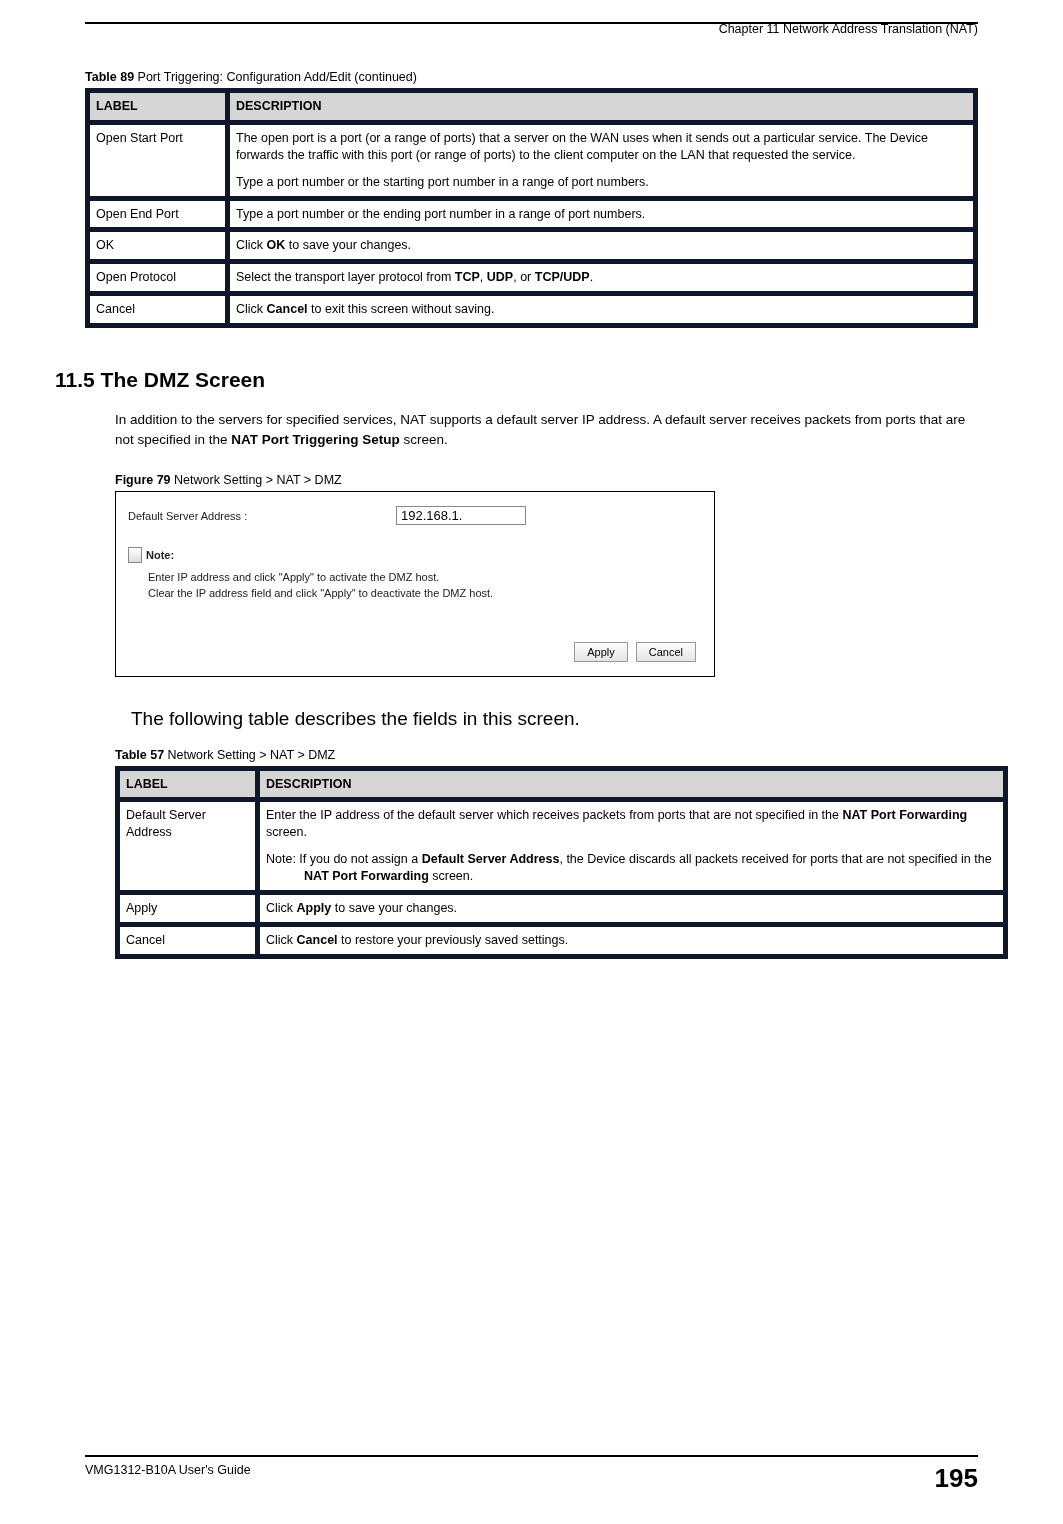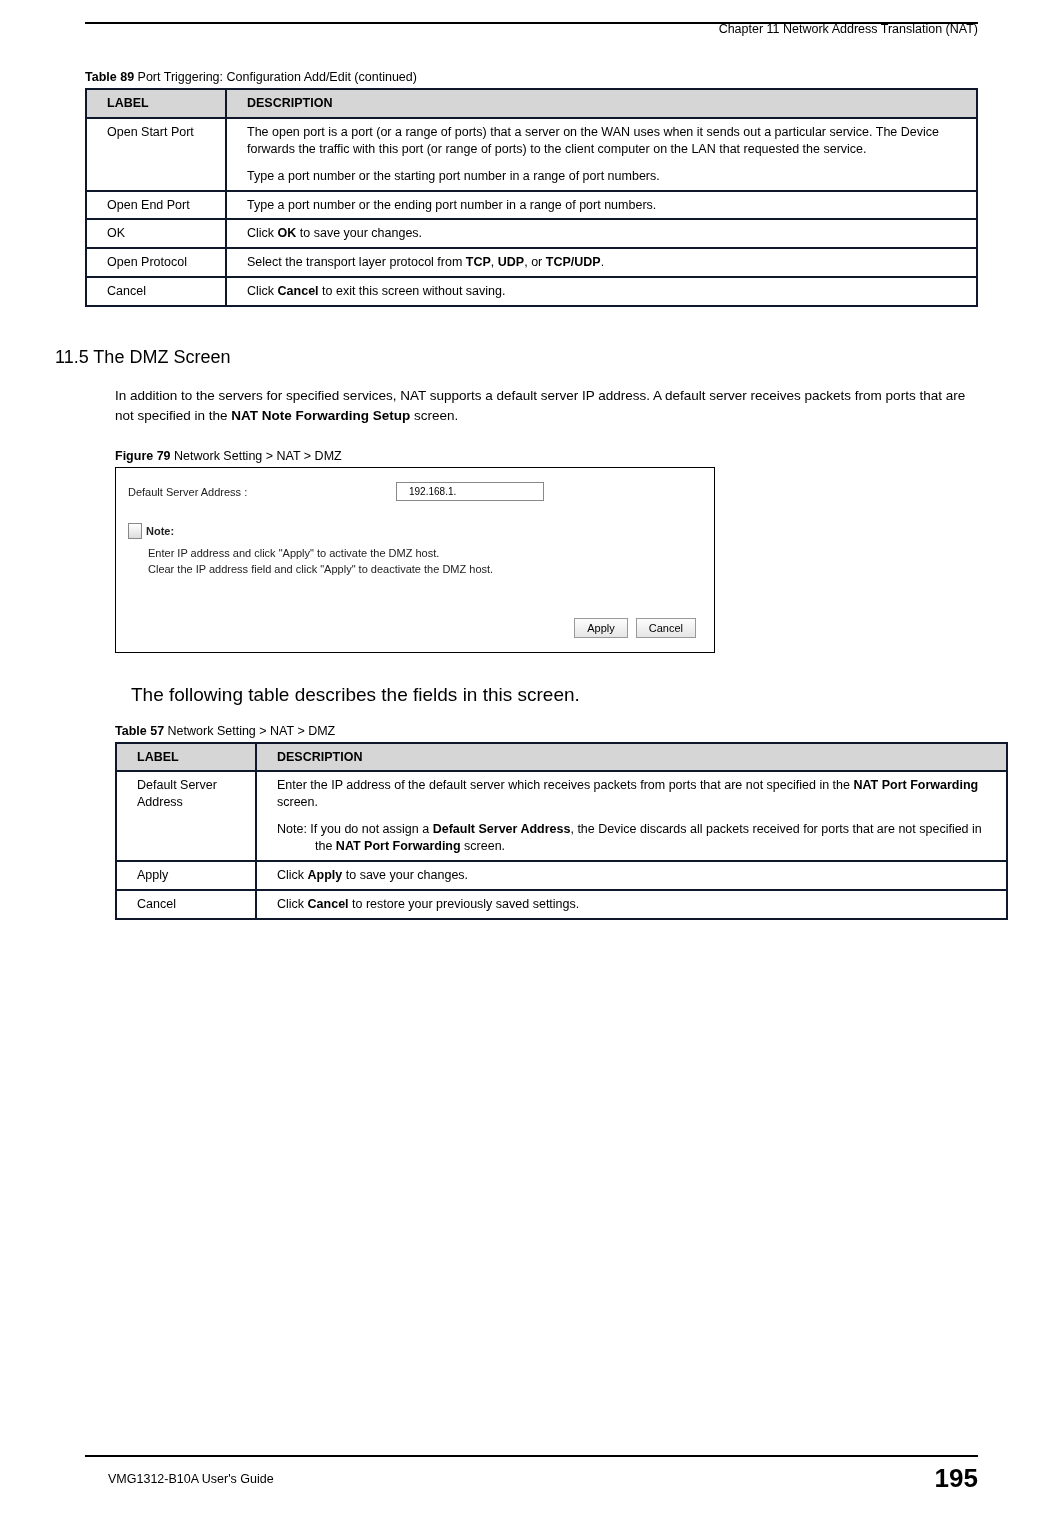--- a/index.html
+++ b/index.html
@@ -34,34 +34,34 @@
       margin-bottom: 4px;
     }
     .table-caption b { font-weight: bold; }
     table.data-tbl {
       width: 100%;
       border-collapse: collapse;
       font-size: 12.5px;
       margin-bottom: 40px;
     }
     table.data-tbl th, table.data-tbl td {
-      border: 2px solid #0f172a;
-      padding: 5px 20px;
+      border: 5px solid #0f172a;
+      padding: 5px 6px;
       text-align: left;
       vertical-align: top;
       line-height: 1.35;
     }
     table.data-tbl th {
       background: #d6d6d6;
       font-weight: bold;
     }
     .label-col { width: 140px; }
     .section-heading {
-      font-size: 18px;
-      font-weight: normal;
+      font-size: 21px;
+      font-weight: bold;
       margin: 40px 0 18px -30px;
     }
     .section-body {
       font-size: 13.5px;
       line-height: 1.5;
       margin-bottom: 22px;
       margin-left: 30px;
       margin-right: 10px;
     }
     .section-body b { font-weight: bold; }
@@ -84,25 +84,25 @@
     }
     .fig-row1 {
       position: absolute;
       top: 18px;
       left: 12px;
     }
     .fig-input {
       position: absolute;
       top: 14px;
       left: 280px;
-      width: 148px;
+      width: 130px;
       height: 19px;
       border: 1px solid #888;
-      font-size: 10px;
-      padding: 1px 12px;
+      font-size: 13px;
+      padding: 1px 4px;
       background: #fff;
     }
     .note-box {
       position: absolute;
       top: 55px;
       left: 12px;
     }
     .note-header {
       display: flex;
       align-items: center;
@@ -147,22 +147,21 @@
       left: 85px;
       right: 85px;
     }
     .footer-line {
       border-top: 2px solid #000;
       margin-bottom: 6px;
     }
     .footer-row {
       display: flex;
       justify-content: space-between;
-      align-items: center;
-      margin-left: 23px;
+      align-items: flex-start;
     }
     .footer-left { font-size: 12.5px; }
     .footer-right { font-size: 26px; font-weight: bold; }
   </style>
 </head>
 <body>
 
 <div class="chapter-title">Chapter 11 Network Address Translation (NAT)</div>
 <div class="header-line"></div>
 
@@ -200,21 +199,21 @@
     <tr>
       <td>Cancel</td>
       <td><span>Click </span><b>Cancel</b><span> to exit this screen without saving.</span></td>
     </tr>
   </tbody>
     </table>
 
   <h1 class="section-heading">11.5  The DMZ Screen</h1>
 
   <p class="section-body">
-    <span>In addition to the servers for specified services, NAT supports a default server IP address. A default server receives packets from ports that are not specified in the </span><b>NAT Note Forwarding Setup</b><span> screen.</span>
+    <span>In addition to the servers for specified services, NAT supports a default server IP address. A default server receives packets from ports that are not specified in the </span><b>NAT Port Triggering Setup</b><span> screen.</span>
   </p>
 
   <div class="figure-caption">
     <b>Figure 79</b><span>   Network Setting &gt; NAT &gt; DMZ</span>
   </div>
 
   <div class="figure-box">
     <div class="fig-row1">Default Server Address :</div>
     <input class="fig-input" value="192.168.1." style="">
     <div class="note-box">

